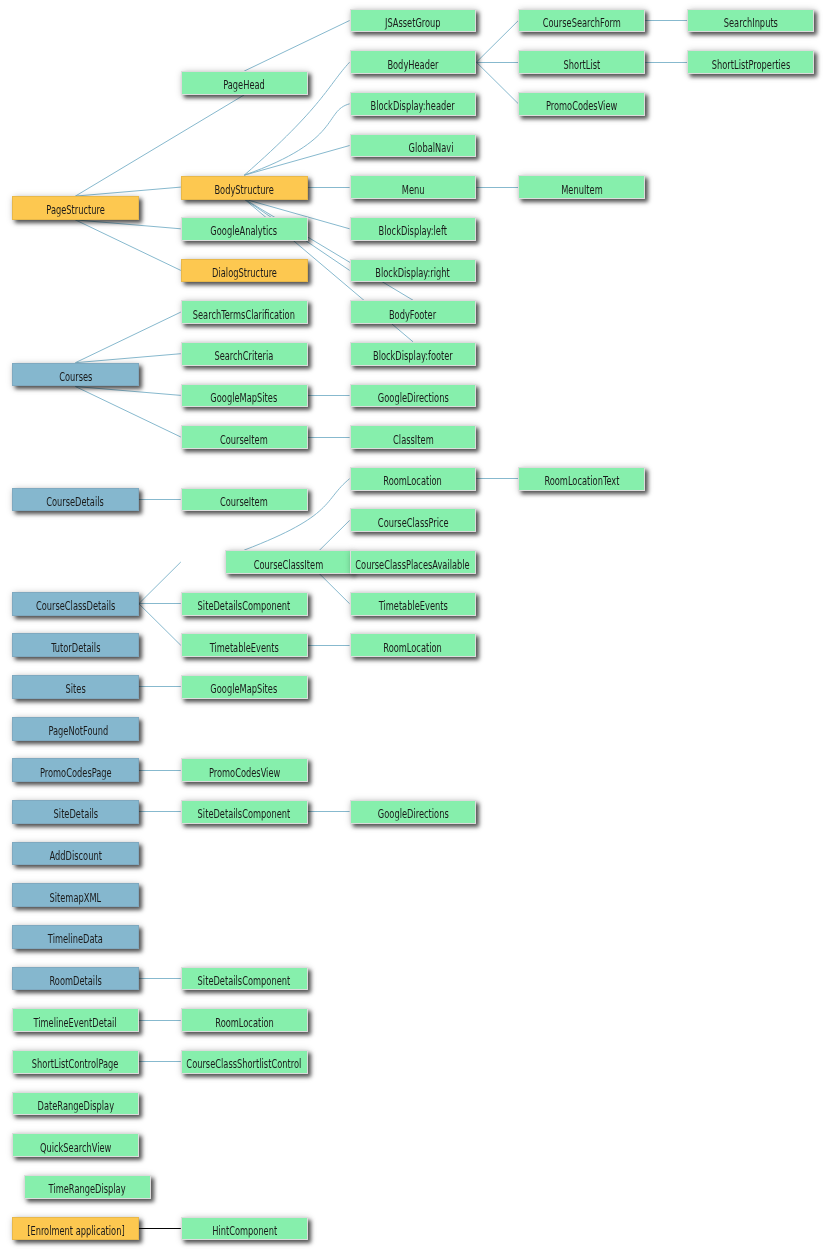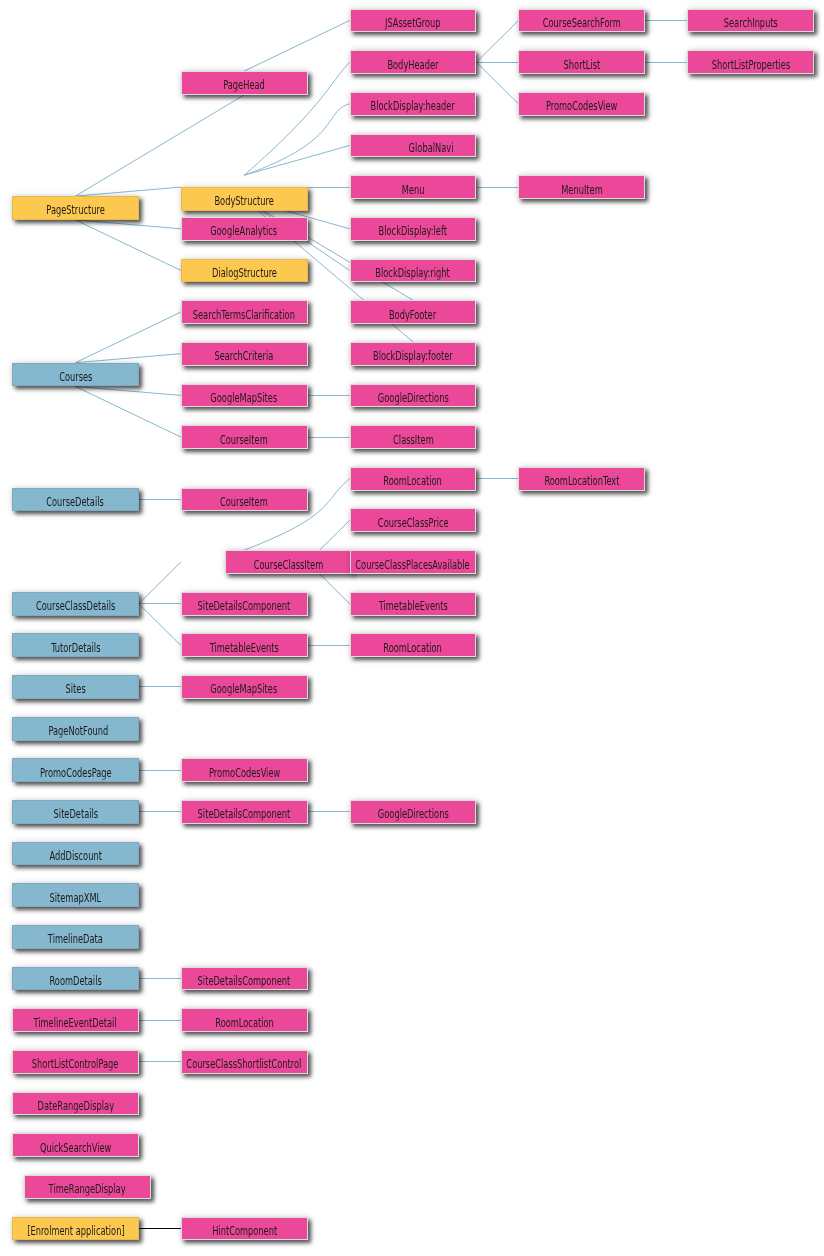--- a/index.html
+++ b/index.html
@@ -10,21 +10,21 @@
   #canvas{position:relative;width:824px;height:1256px;background:#fff;}
   #edges{position:absolute;left:0;top:0;}
   .node{position:absolute;width:126.8px;height:23.8px;box-sizing:border-box;
         border:1px solid #dcdcdc;background:#fff;
         box-shadow:3px 3px 4px rgba(0,0,0,0.62),1px 1px 7px rgba(0,0,0,0.22);
         display:flex;align-items:center;justify-content:center;}
   .node .lbl{font-size:11.5px;line-height:13px;color:#1a1a1a;white-space:nowrap;
              transform:translateZ(0) translateY(2.5px) scaleX(0.80);transform-origin:center center;}
   .node.accent{background:#fdc850;border-color:#e8b84a;}
   .node.highlight{background:#85b7ce;border-color:#7fa9c0;}
-  .node.plain{background:#ec4899;border-color:#dcdcdc;}
+  .node.plain{background:#86efac;border-color:#dcdcdc;}
 </style>
 </head>
 <body>
 
 <div id="canvas">
   <svg id="edges" viewBox="0 0 824 1256" width="824" height="1256">
       <path d="M75.4 196.1L244.2 94.9" fill="none" stroke="#87b9ce" stroke-width="1"></path>
       <path d="M75.4 196.1L180.8 187.1" fill="none" stroke="#87b9ce" stroke-width="1"></path>
       <path d="M75.4 219.9L180.8 228.8" fill="none" stroke="#87b9ce" stroke-width="1"></path>
       <path d="M75.4 219.9L180.8 270.4" fill="none" stroke="#87b9ce" stroke-width="1"></path>
@@ -121,21 +121,21 @@
     </div>
     <div class="node plain" style="left: 12px; top: 1174.94px; margin-left: 12px;">
       <span class="lbl">TimeRangeDisplay</span>
     </div>
     <div class="node accent" style="left: 12px; top: 1216.6px;">
       <span class="lbl">[Enrolment application]</span>
     </div>
     <div class="node plain" style="left: 180.8px; top: 71.08px;">
       <span class="lbl">PageHead</span>
     </div>
-    <div class="node accent" style="left: 180.8px; top: 187px; text-align: right;">
+    <div class="node accent" style="left: 180.8px; top: 176px; text-align: right;">
       <span class="lbl">BodyStructure</span>
     </div>
     <div class="node plain" style="left: 180.8px; top: 216.88px;">
       <span class="lbl">GoogleAnalytics</span>
     </div>
     <div class="node accent" style="left: 180.8px; top: 258.53px;">
       <span class="lbl">DialogStructure</span>
     </div>
     <div class="node plain" style="left: 180.8px; top: 300.19px;">
       <span class="lbl">SearchTermsClarification</span>

